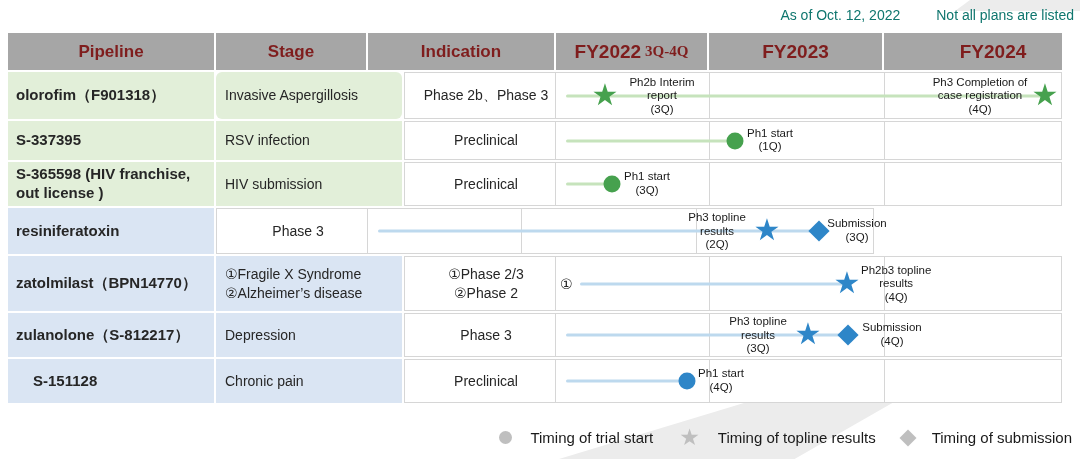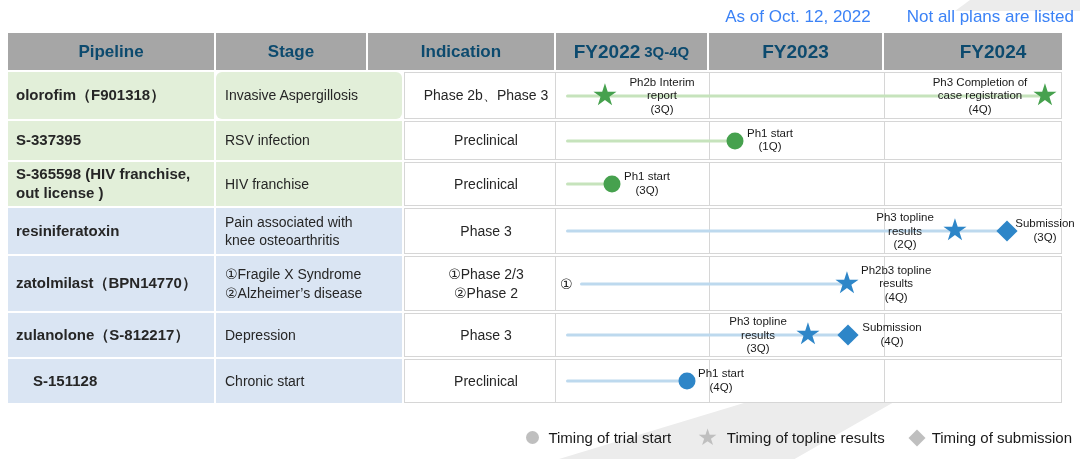--- a/index.html
+++ b/index.html
@@ -3,54 +3,54 @@
 <meta charset="utf-8">
 <style>
   html,body{margin:0;padding:0;background:#fff;}
   .canvas{
     position:relative;width:1080px;height:459px;background:#ffffff;
     font-family:"Liberation Sans","DejaVu Sans",sans-serif;color:#262626;overflow:hidden;
   }
   .deco{position:absolute;background:#ececec;z-index:0;}
   .deco-top{left:955px;top:0;width:125px;height:11px;clip-path:polygon(12% 0,100% 0,100% 100%,0 100%);}
   .deco-bottom{left:540px;top:398px;width:380px;height:61px;clip-path:polygon(58% 0,95% 0,67% 100%,5% 100%);}
-  .topnote{position:absolute;top:7px;right:6px;display:flex;gap:36px;font-size:17px;color:#3b82f6;z-index:2;}
+  .topnote{position:absolute;top:7px;right:6px;display:flex;gap:36px;font-size:14px;color:#0f766e;z-index:2;}
   .table{position:absolute;left:8px;top:33px;width:1062px;z-index:1;}
   .hrow,.row{display:flex;margin-bottom:2px;overflow:visible;}
   .hcell{
     height:37px;display:flex;align-items:center;justify-content:center;
-    color:#0c4a6e;font-weight:bold;font-size:17px;box-sizing:border-box;
+    color:#7f1d1d;font-weight:bold;font-size:17px;box-sizing:border-box;
   }
   .c-pipeline{width:206px;margin-right:2px;}
   .c-indication{width:186px;margin-right:2px;}
   .c-stage{width:150px;margin-right:2px;}
   .c-fy1{width:151px;margin-right:2px;font-size:19px;}
   .c-fy2{width:173px;margin-right:2px;font-size:19px;}
   .c-fy3{width:178px;font-size:19px;}
-  .hcell .sub{font-size:15px;font-weight:bold;margin-left:4px;}
+  .hcell .sub{font-size:15px;font-weight:bold;margin-left:4px;font-family:Liberation Serif, serif;}
   .cell{box-sizing:border-box;display:flex;align-items:center;overflow:visible;}
   .cell.pipeline{width:206px;margin-right:2px;font-weight:bold;font-size:15px;padding:2px 4px 2px 8px;line-height:1.25;}
   .cell.indication{width:186px;margin-right:2px;font-size:14px;padding:2px 4px 2px 9px;white-space:pre-line;line-height:1.3;}
   .cell.stage{width:152px;background:#fff;border:1px solid #d6d6d6;justify-content:center;text-align:center;font-size:14px;white-space:pre-line;line-height:1.3;padding-left:12px;}
   .cell.timeline{width:506px;position:relative;background:#fff;border:1px solid #d6d6d6;border-left:none;}
   .gline{position:absolute;top:0;bottom:0;width:1px;background:#d6d6d6;}
   .tl-line{position:absolute;top:50%;height:3px;transform:translateY(-50%);z-index:1;border-radius:2px;}
   .tl-prefix{position:absolute;top:50%;transform:translateY(-50%);font-size:14px;z-index:2;}
   .mk{position:absolute;top:50%;z-index:3;}
   .mk-circle{width:17px;height:17px;border-radius:50%;transform:translate(-50%,-50%);}
   .mk-star{font-size:30px;line-height:1;transform:translate(-50%,-54%);}
   .mk-diamond{width:15px;height:15px;transform:translate(-50%,-50%) rotate(45deg);}
   .mk-label{
     position:absolute;top:50%;font-size:11.5px;line-height:1.18;color:#1a1a1a;
     text-align:center;white-space:pre;z-index:2;
   }
   .mk-label.center{transform:translate(-50%,-50%);}
   .mk-label.left{transform:translateY(-50%);}
   .legend{position:absolute;top:426px;right:8px;display:flex;align-items:center;gap:26px;z-index:2;font-size:15px;color:#1a1a1a;}
-  .lg-item{display:flex;align-items:center;gap:9px;}
+  .lg-item{display:flex;align-items:center;gap:18px;}
   .lg-circle{width:13px;height:13px;border-radius:50%;}
   .lg-star{font-size:23px;line-height:1;}
   .lg-diamond{width:12px;height:12px;transform:rotate(45deg);}
 </style>
 </head>
 <body>
 
 <div class="canvas">
   <div class="deco deco-top"></div>
   <div class="deco deco-bottom"></div>
@@ -99,35 +99,33 @@
             <div class="gline" style="left: 153px; background: rgb(214, 214, 214);"></div>
             <div class="gline" style="left: 328px; background: rgb(214, 214, 214);"></div>
             <div class="tl-line" style="left: 10px; width: 169px; background: rgb(198, 227, 188);"></div>
             <span class="mk mk-circle" style="background: rgb(70, 161, 78); left: 179px;"></span>
             <div class="mk-label left" style="left: 191px;">Ph1 start
 (1Q)</div>
           </div>
         </div>
         <div class="row" style="height: 44px;">
           <div class="cell pipeline" style="background: rgb(226, 239, 217);">S-365598 (HIV franchise, out license )</div>
-          <div class="cell indication" style="background: rgb(226, 239, 217);">HIV franchise</div>
+          <div class="cell indication" style="background: rgb(226, 239, 217);">HIV submission</div>
           <div class="cell stage">Preclinical</div>
           <div class="cell timeline">
             <div class="gline" style="left: 153px; background: rgb(214, 214, 214);"></div>
             <div class="gline" style="left: 328px; background: rgb(214, 214, 214);"></div>
             <div class="tl-line" style="left: 10px; width: 46px; background: rgb(198, 227, 188);"></div>
             <span class="mk mk-circle" style="background: rgb(70, 161, 78); left: 56px;"></span>
             <div class="mk-label left" style="left: 68px;">Ph1 start
 (3Q)</div>
           </div>
         </div>
         <div class="row" style="height: 46px;">
           <div class="cell pipeline" style="background: rgb(218, 229, 243);">resiniferatoxin</div>
-          <div class="cell indication" style="background: rgb(218, 229, 243);">Pain associated with
-knee osteoarthritis</div>
           <div class="cell stage">Phase 3</div>
           <div class="cell timeline">
             <div class="gline" style="left: 153px; background: rgb(214, 214, 214);"></div>
             <div class="gline" style="left: 328px; background: rgb(214, 214, 214);"></div>
             <div class="tl-line" style="left: 10px; width: 441px; background: rgb(189, 217, 238);"></div>
             <span class="mk mk-star" style="color: rgb(46, 134, 200); left: 399px;">★</span>
             <div class="mk-label center" style="left: 349px;">Ph3 topline
 results
 (2Q)</div>
             <span class="mk mk-diamond" style="background: rgb(46, 134, 200); left: 451px;"></span>
@@ -164,21 +162,21 @@
             <div class="mk-label center" style="left: 202px;">Ph3 topline
 results
 (3Q)</div>
             <span class="mk mk-diamond" style="background: rgb(46, 134, 200); left: 292px;"></span>
             <div class="mk-label center" style="left: 336px;">Submission
 (4Q)</div>
           </div>
         </div>
         <div class="row" style="height: 44px;">
           <div class="cell pipeline" style="background: rgb(218, 229, 243); padding-left: 25px;">S-151128</div>
-          <div class="cell indication" style="background: rgb(218, 229, 243);">Chronic start</div>
+          <div class="cell indication" style="background: rgb(218, 229, 243);">Chronic pain</div>
           <div class="cell stage">Preclinical</div>
           <div class="cell timeline">
             <div class="gline" style="left: 153px; background: rgb(214, 214, 214);"></div>
             <div class="gline" style="left: 328px; background: rgb(214, 214, 214);"></div>
             <div class="tl-line" style="left: 10px; width: 121px; background: rgb(189, 217, 238);"></div>
             <span class="mk mk-circle" style="background: rgb(46, 134, 200); left: 131px;"></span>
             <div class="mk-label left" style="left: 142px;">Ph1 start
 (4Q)</div>
           </div>
         </div>

